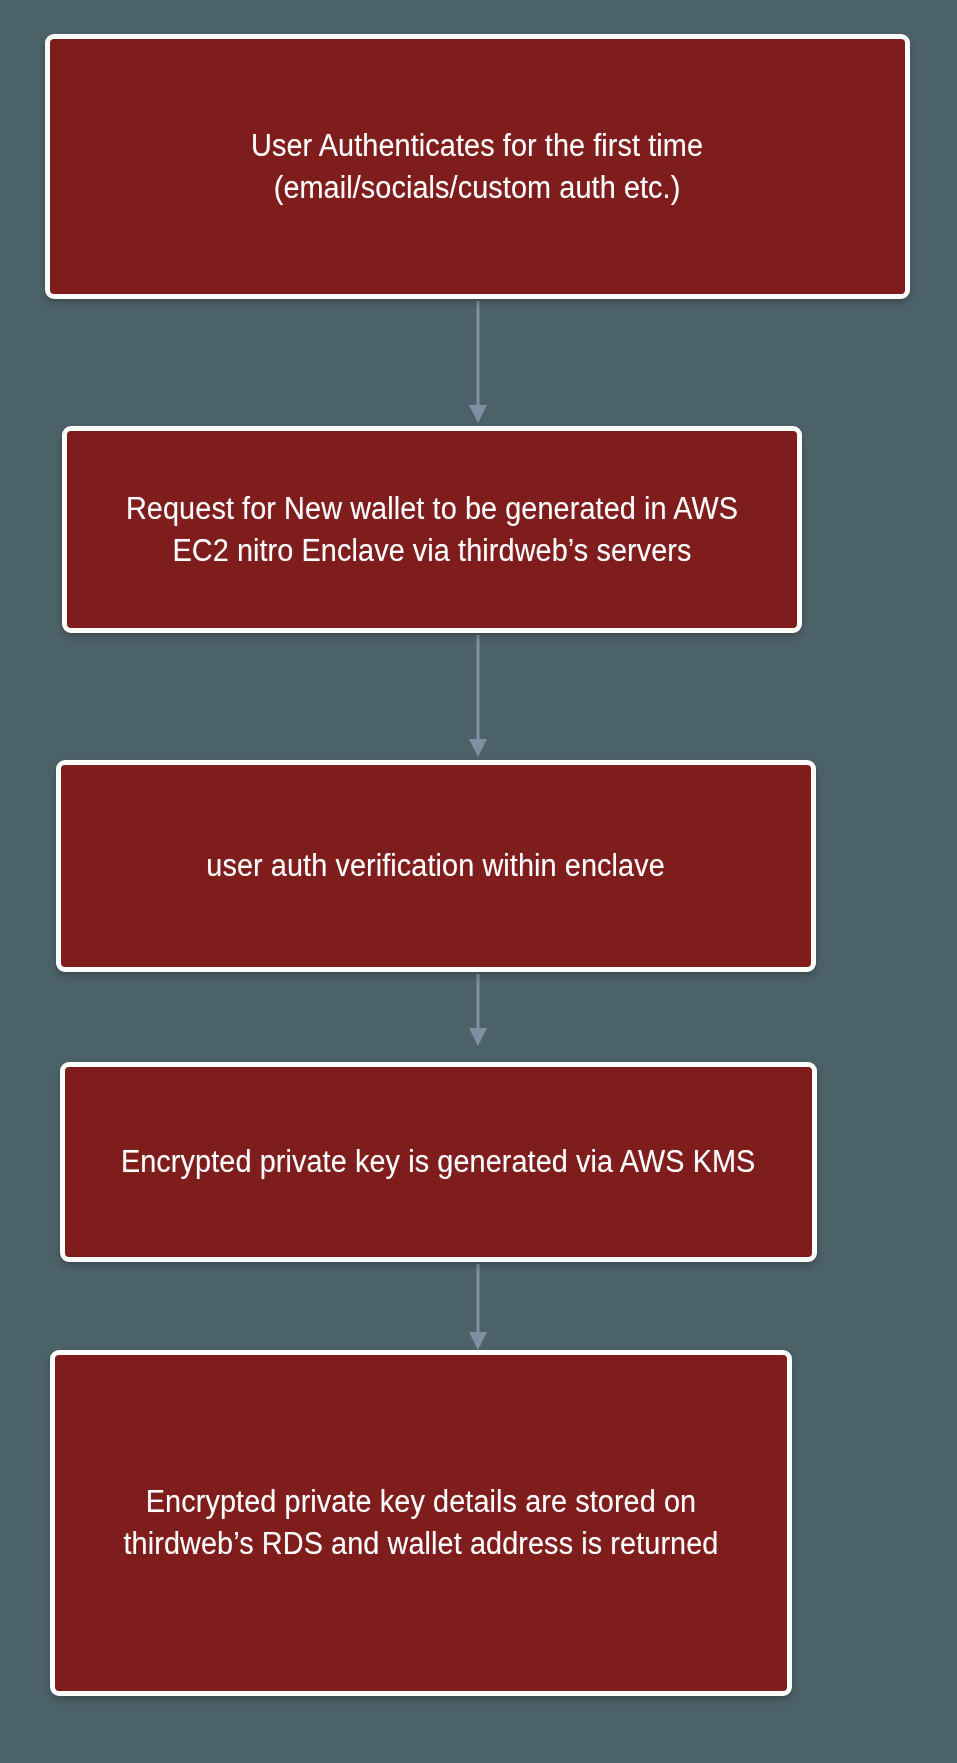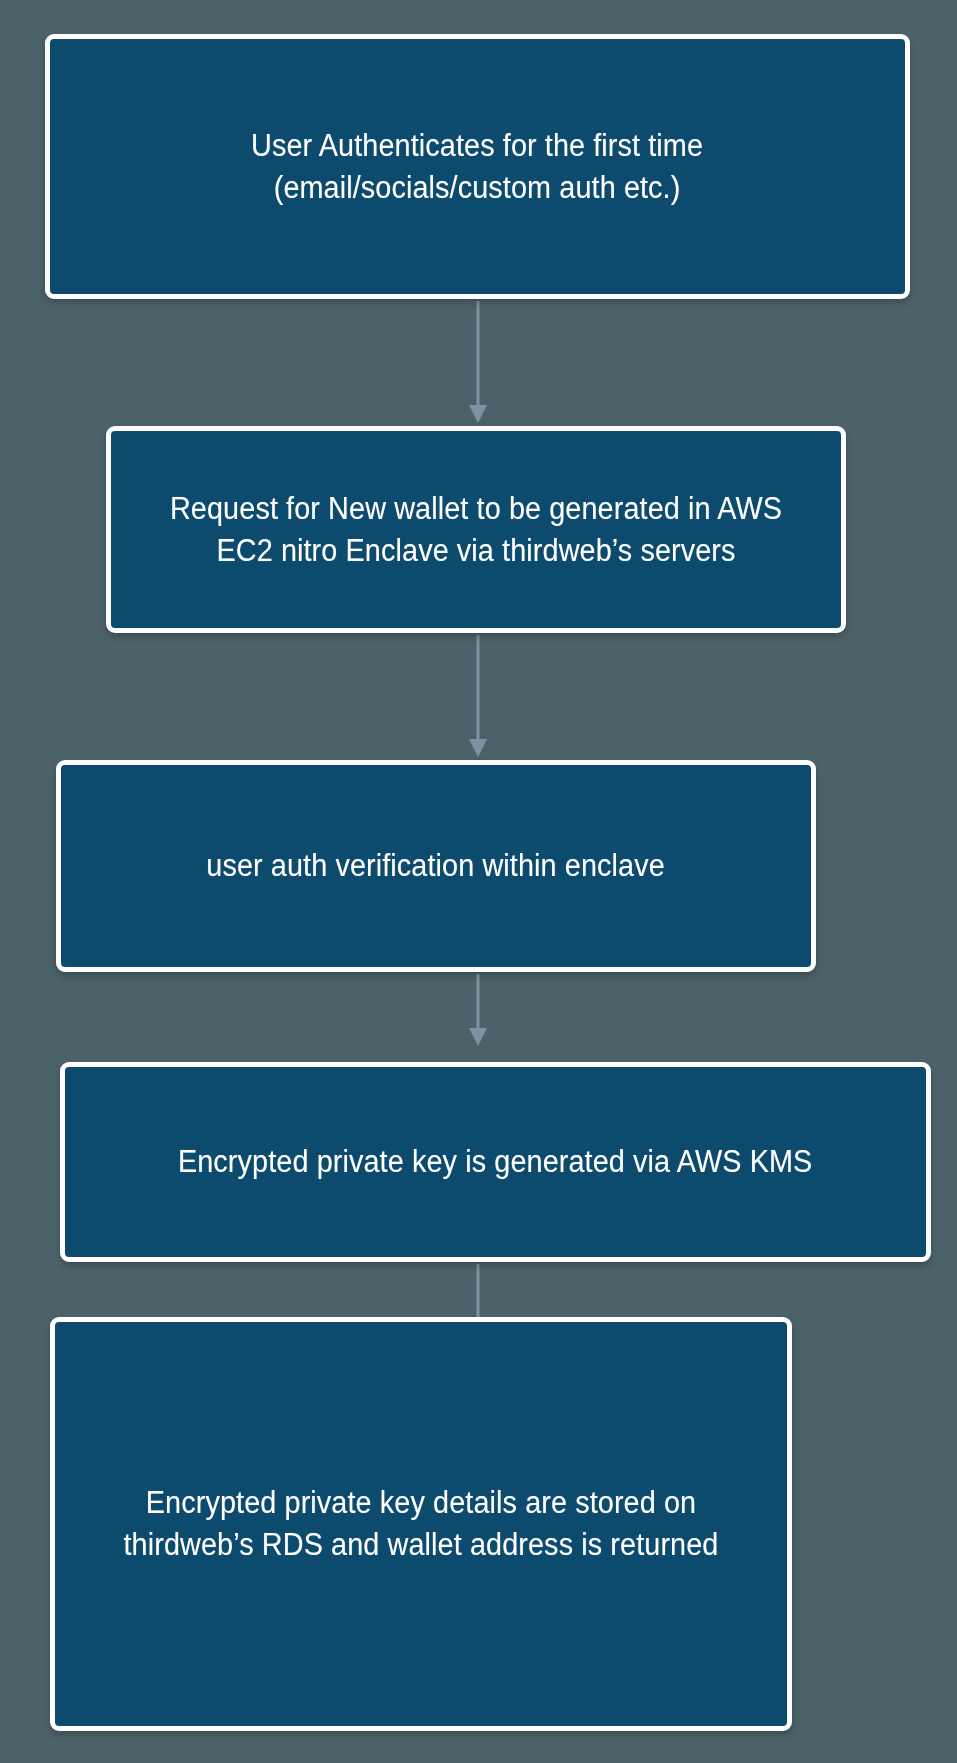--- a/index.html
+++ b/index.html
@@ -19,21 +19,21 @@
   #flow-canvas {
     position: relative;
     width: 957px;
     height: 1763px;
   }
 
   
   .node {
     position: absolute;
     box-sizing: border-box;
-    background: #0c4a6e;
+    background: #7f1d1d;
     border: 5px solid #ffffff;
     border-radius: 9px;
     box-shadow: 0 4px 7px rgba(0,0,0,0.22);
     display: flex;
     align-items: center;
     justify-content: center;
     padding: 6px 18px;
   }
 
   .node-label {
@@ -45,24 +45,24 @@
     text-align: center;
     letter-spacing: 0.1px;
     transform: scaleX(0.93);
     transform-origin: center center;
     white-space: pre-line;
     text-shadow: 0 0 1px rgba(255,255,255,0.35);
   }
 
   
   #node-1 { left: 45px;  top: 34px;   width: 865px; height: 265px; }
-  #node-2 { left: 62px;  top: 426px;  width: 740px; height: 207px; margin-left: 44px; }
+  #node-2 { left: 62px;  top: 426px;  width: 740px; height: 207px; }
   #node-3 { left: 56px;  top: 760px;  width: 760px; height: 212px; }
-  #node-4 { left: 60px;  top: 1062px; width: 871px; height: 200px; }
-  #node-5 { left: 50px;  top: 1317px; width: 742px; height: 414px; }
+  #node-4 { left: 60px;  top: 1062px; width: 757px; height: 200px; }
+  #node-5 { left: 50px;  top: 1350px; width: 742px; height: 346px; }
 
   
   .edge {
     position: absolute;
     left: 0;
     top: 0;
     width: 957px;
     height: 1763px;
     pointer-events: none;
   }

